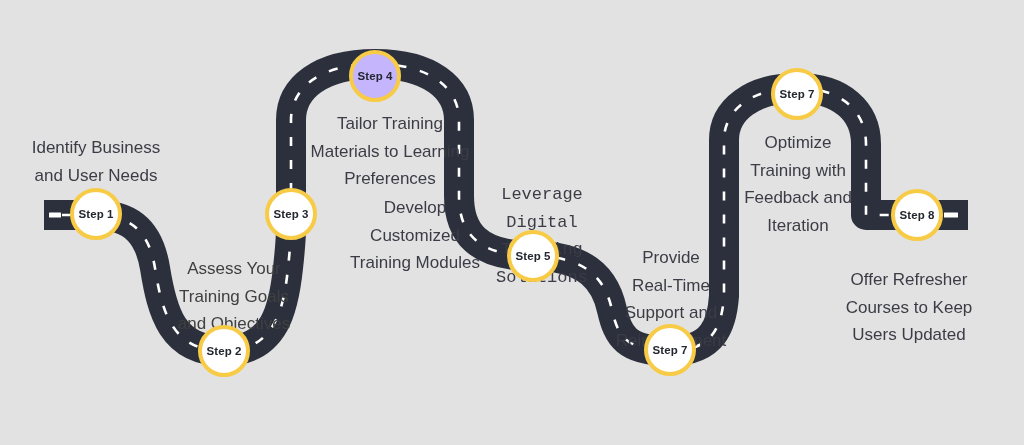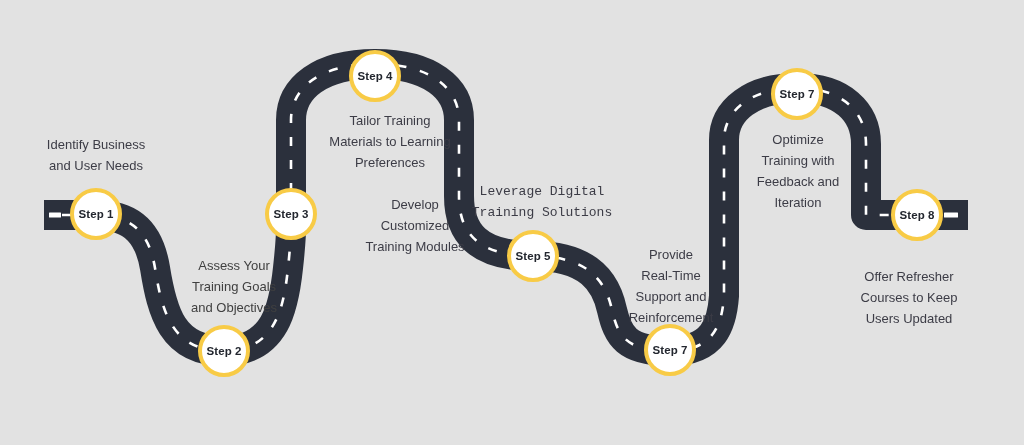--- a/index.html
+++ b/index.html
@@ -43,21 +43,21 @@
     font-family: "Liberation Sans", sans-serif;
     font-size: 11.5px;
     font-weight: bold;
     color: #23272f;
     letter-spacing: 0.1px;
     white-space: nowrap;
   }
   .step-caption {
     position: absolute;
     font-family: "Liberation Sans", sans-serif;
-    font-size: 13px;
+    font-size: 17px;
     line-height: 1.62;
     color: #3c3c46;
     text-align: center;
     z-index: 4;
     white-space: pre-line;
   }
 </style>
 </head>
 <body style="width: 1024px; height: 445px;">
 
@@ -91,21 +91,21 @@
       </div>
       <div class="step-caption" style="left: 164px; top: 255px; width: 140px; color: #404040;">Assess Your
 Training Goals
 and Objectives</div>
       <div class="step-node" style="left: 265px; top: 188px; border-color: rgb(248, 203, 70); background: rgb(255, 255, 255);">
         <span class="step-label" style="color: rgb(35, 39, 47);">Step 3</span>
       </div>
       <div class="step-caption" style="left: 340px; top: 194px; width: 150px; color: rgb(60, 60, 70);">Develop
 Customized
 Training Modules</div>
-      <div class="step-node" style="left: 349px; top: 50px; border-color: rgb(248, 203, 70); background: #ffffff;">
+      <div class="step-node" style="left: 349px; top: 50px; border-color: rgb(248, 203, 70); background: #c4b5fd;">
         <span class="step-label" style="color: rgb(35, 39, 47);">Step 4</span>
       </div>
       <div class="step-caption" style="left: 300px; top: 110px; width: 180px; color: rgb(60, 60, 70);">Tailor Training
 Materials to Learning
 Preferences</div>
       <div class="step-node" style="left: 507px; top: 230px; border-color: rgb(248, 203, 70); background: rgb(255, 255, 255);">
         <span class="step-label" style="color: rgb(35, 39, 47);">Step 5</span>
       </div>
       <div class="step-caption" style="left: 462px; top: 181px; width: 160px; color: rgb(60, 60, 70); font-family: Liberation Mono, monospace;">Leverage Digital
 Training Solutions</div>

